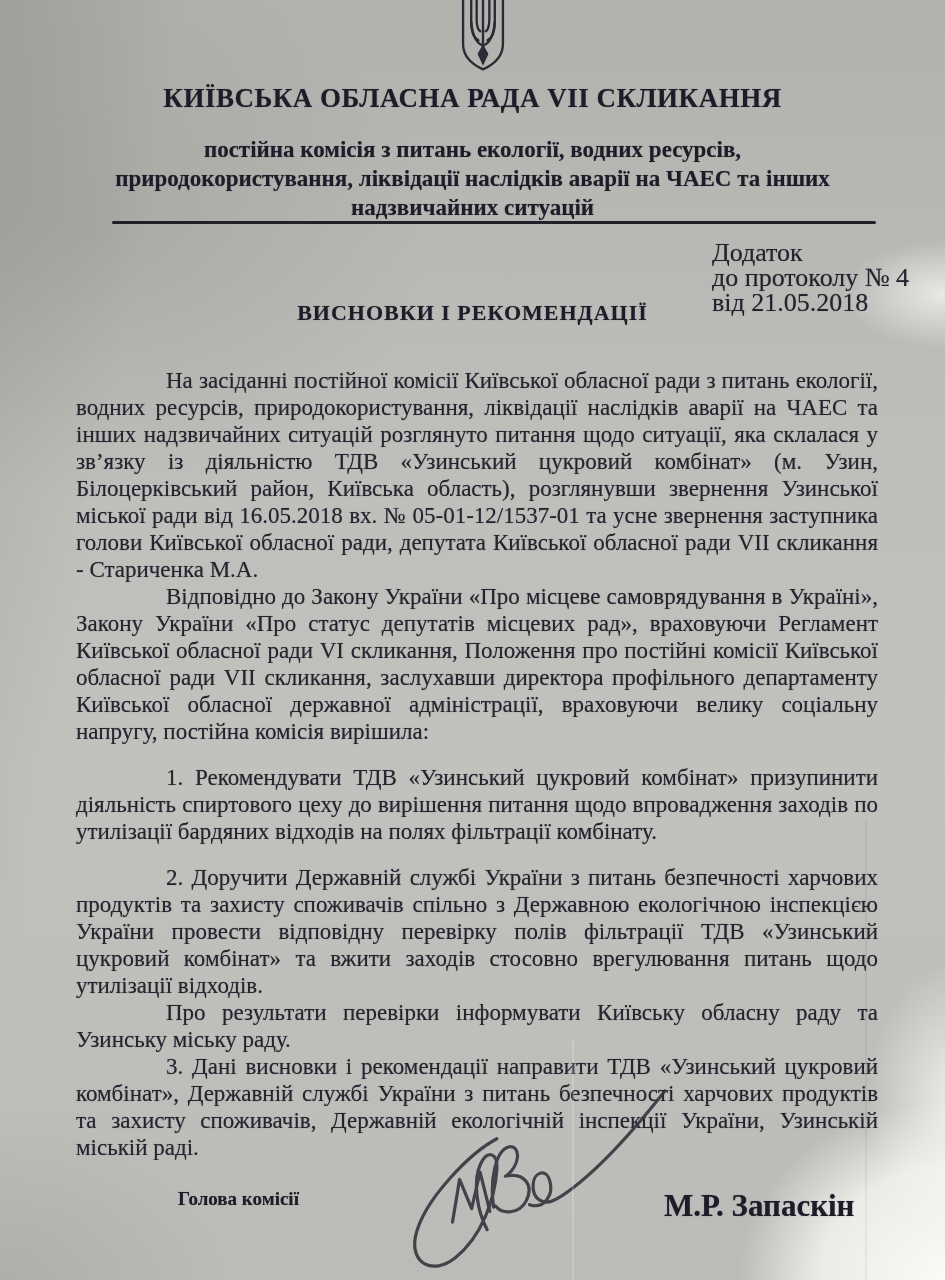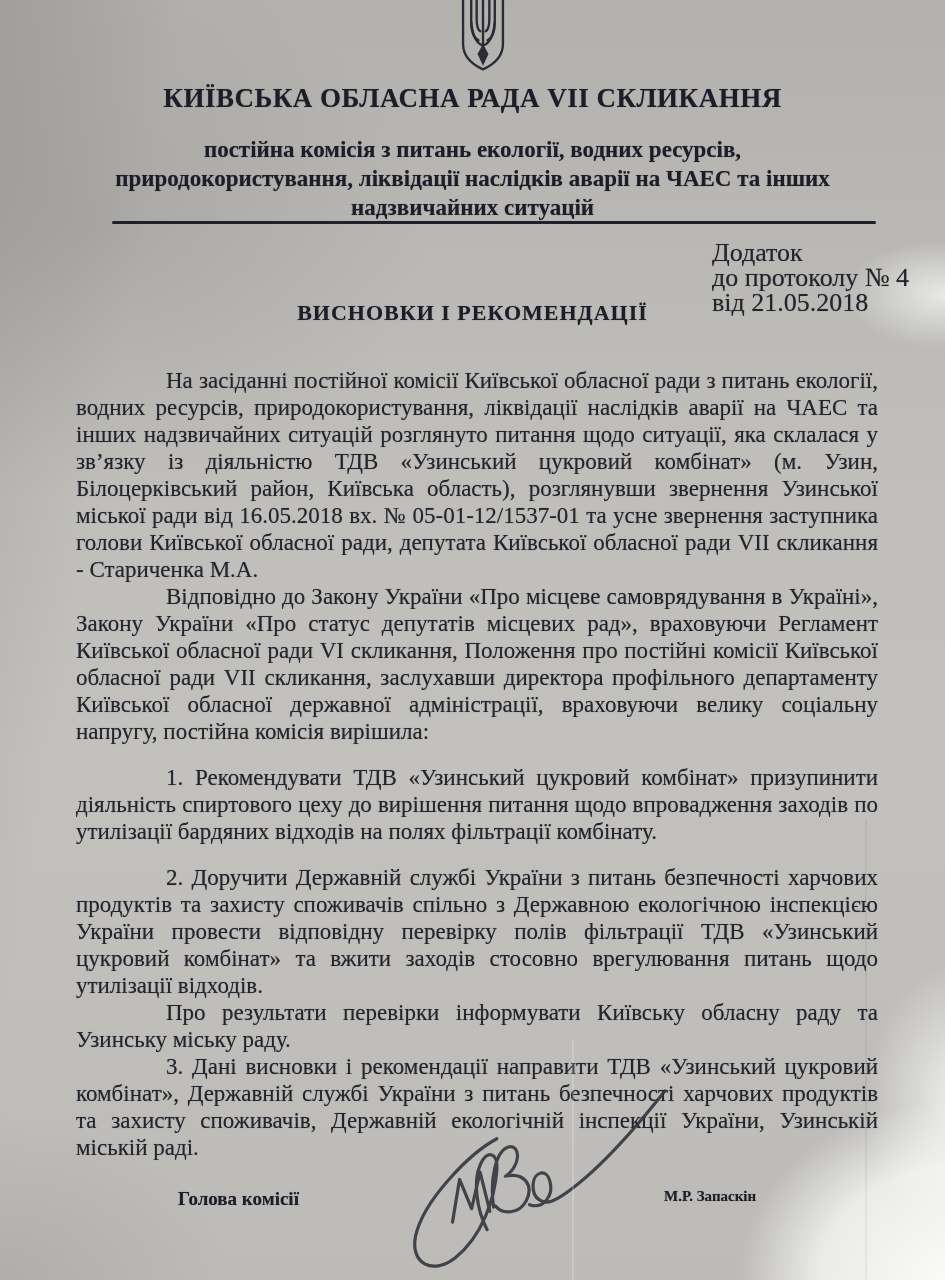--- a/index.html
+++ b/index.html
@@ -45,21 +45,21 @@
                font-weight:bold; font-size:22px; letter-spacing:1px; color:#1d1d2a; }
 
   .body-text { position:absolute; top:340px; left:76px; width:802px;
                font-size:23px; line-height:27px; text-align:justify; color:#24242f;margin-top:27px; }
   .body-text p { margin:0; text-indent:90px; }
   .body-text p.gap { margin-top:19px; }
 
   .signoff-position { position:absolute; top:1188px; left:178px;
                       font-weight:bold; font-size:19px; color:#1d1d2a; }
   .signoff-name { position:absolute; top:1188px; left:664px;
-                  font-weight:bold; font-size:15px; color:#1d1d2a; }
+                  font-weight:bold; font-size:31px; color:#1d1d2a; }
 
   #signature-svg { position:absolute; left:388px; top:1088px; }
 </style>
 </head>
 <body>
 
 <div id="photo">
 
   <div id="emblem-wrap">
     <svg width="58" height="116" viewBox="0 0 64 128" fill="none">

